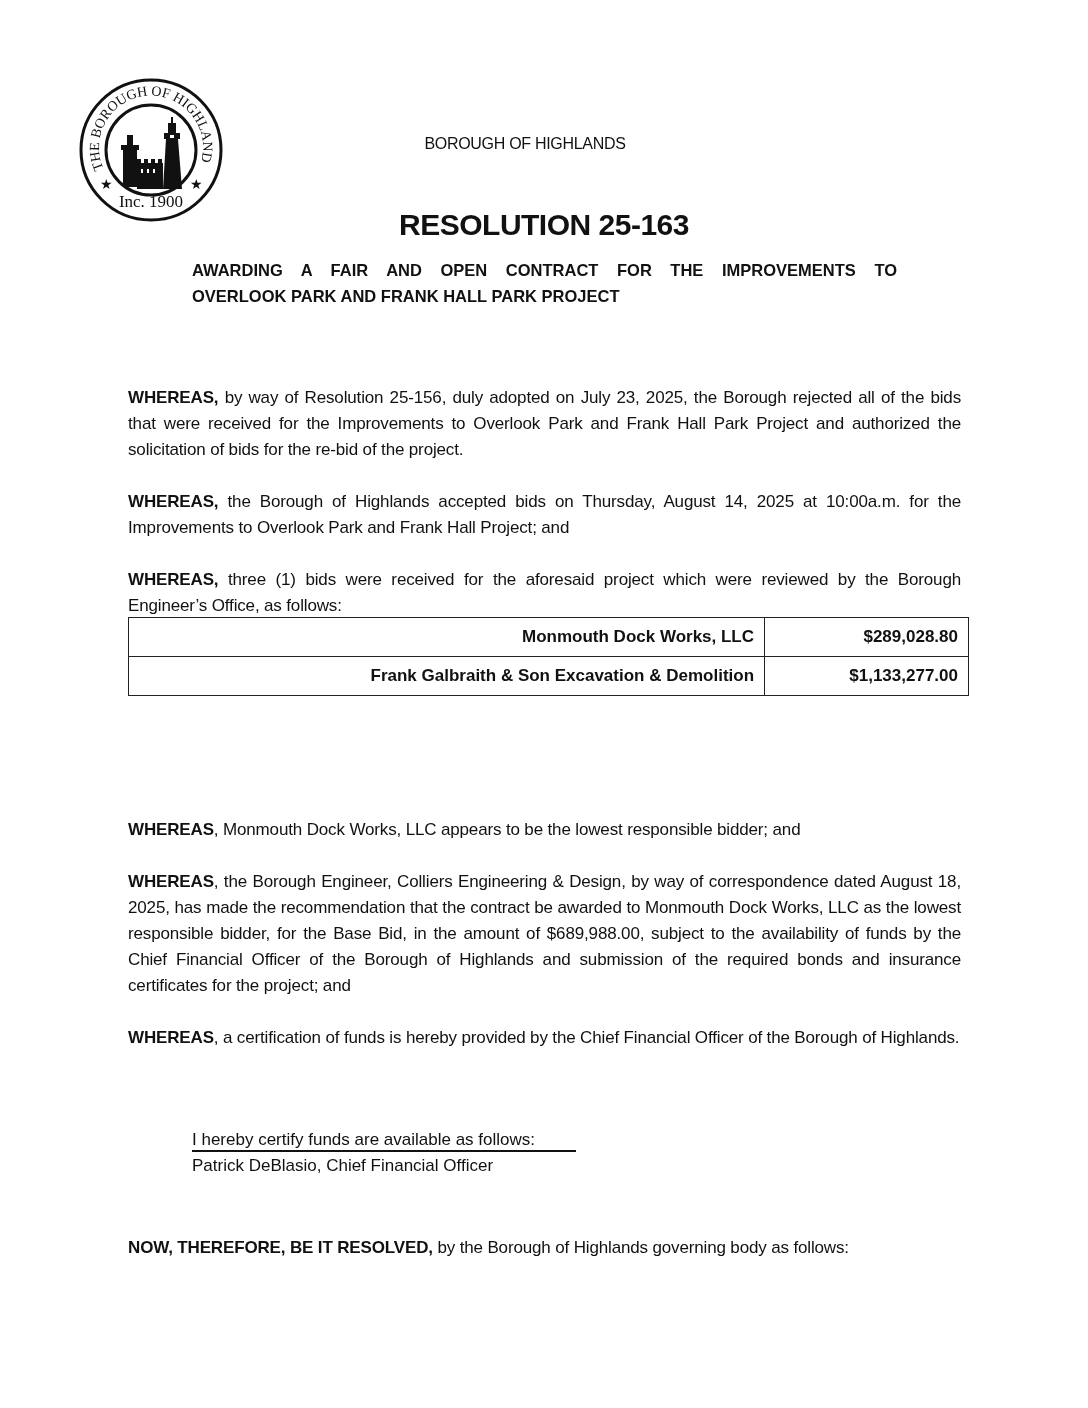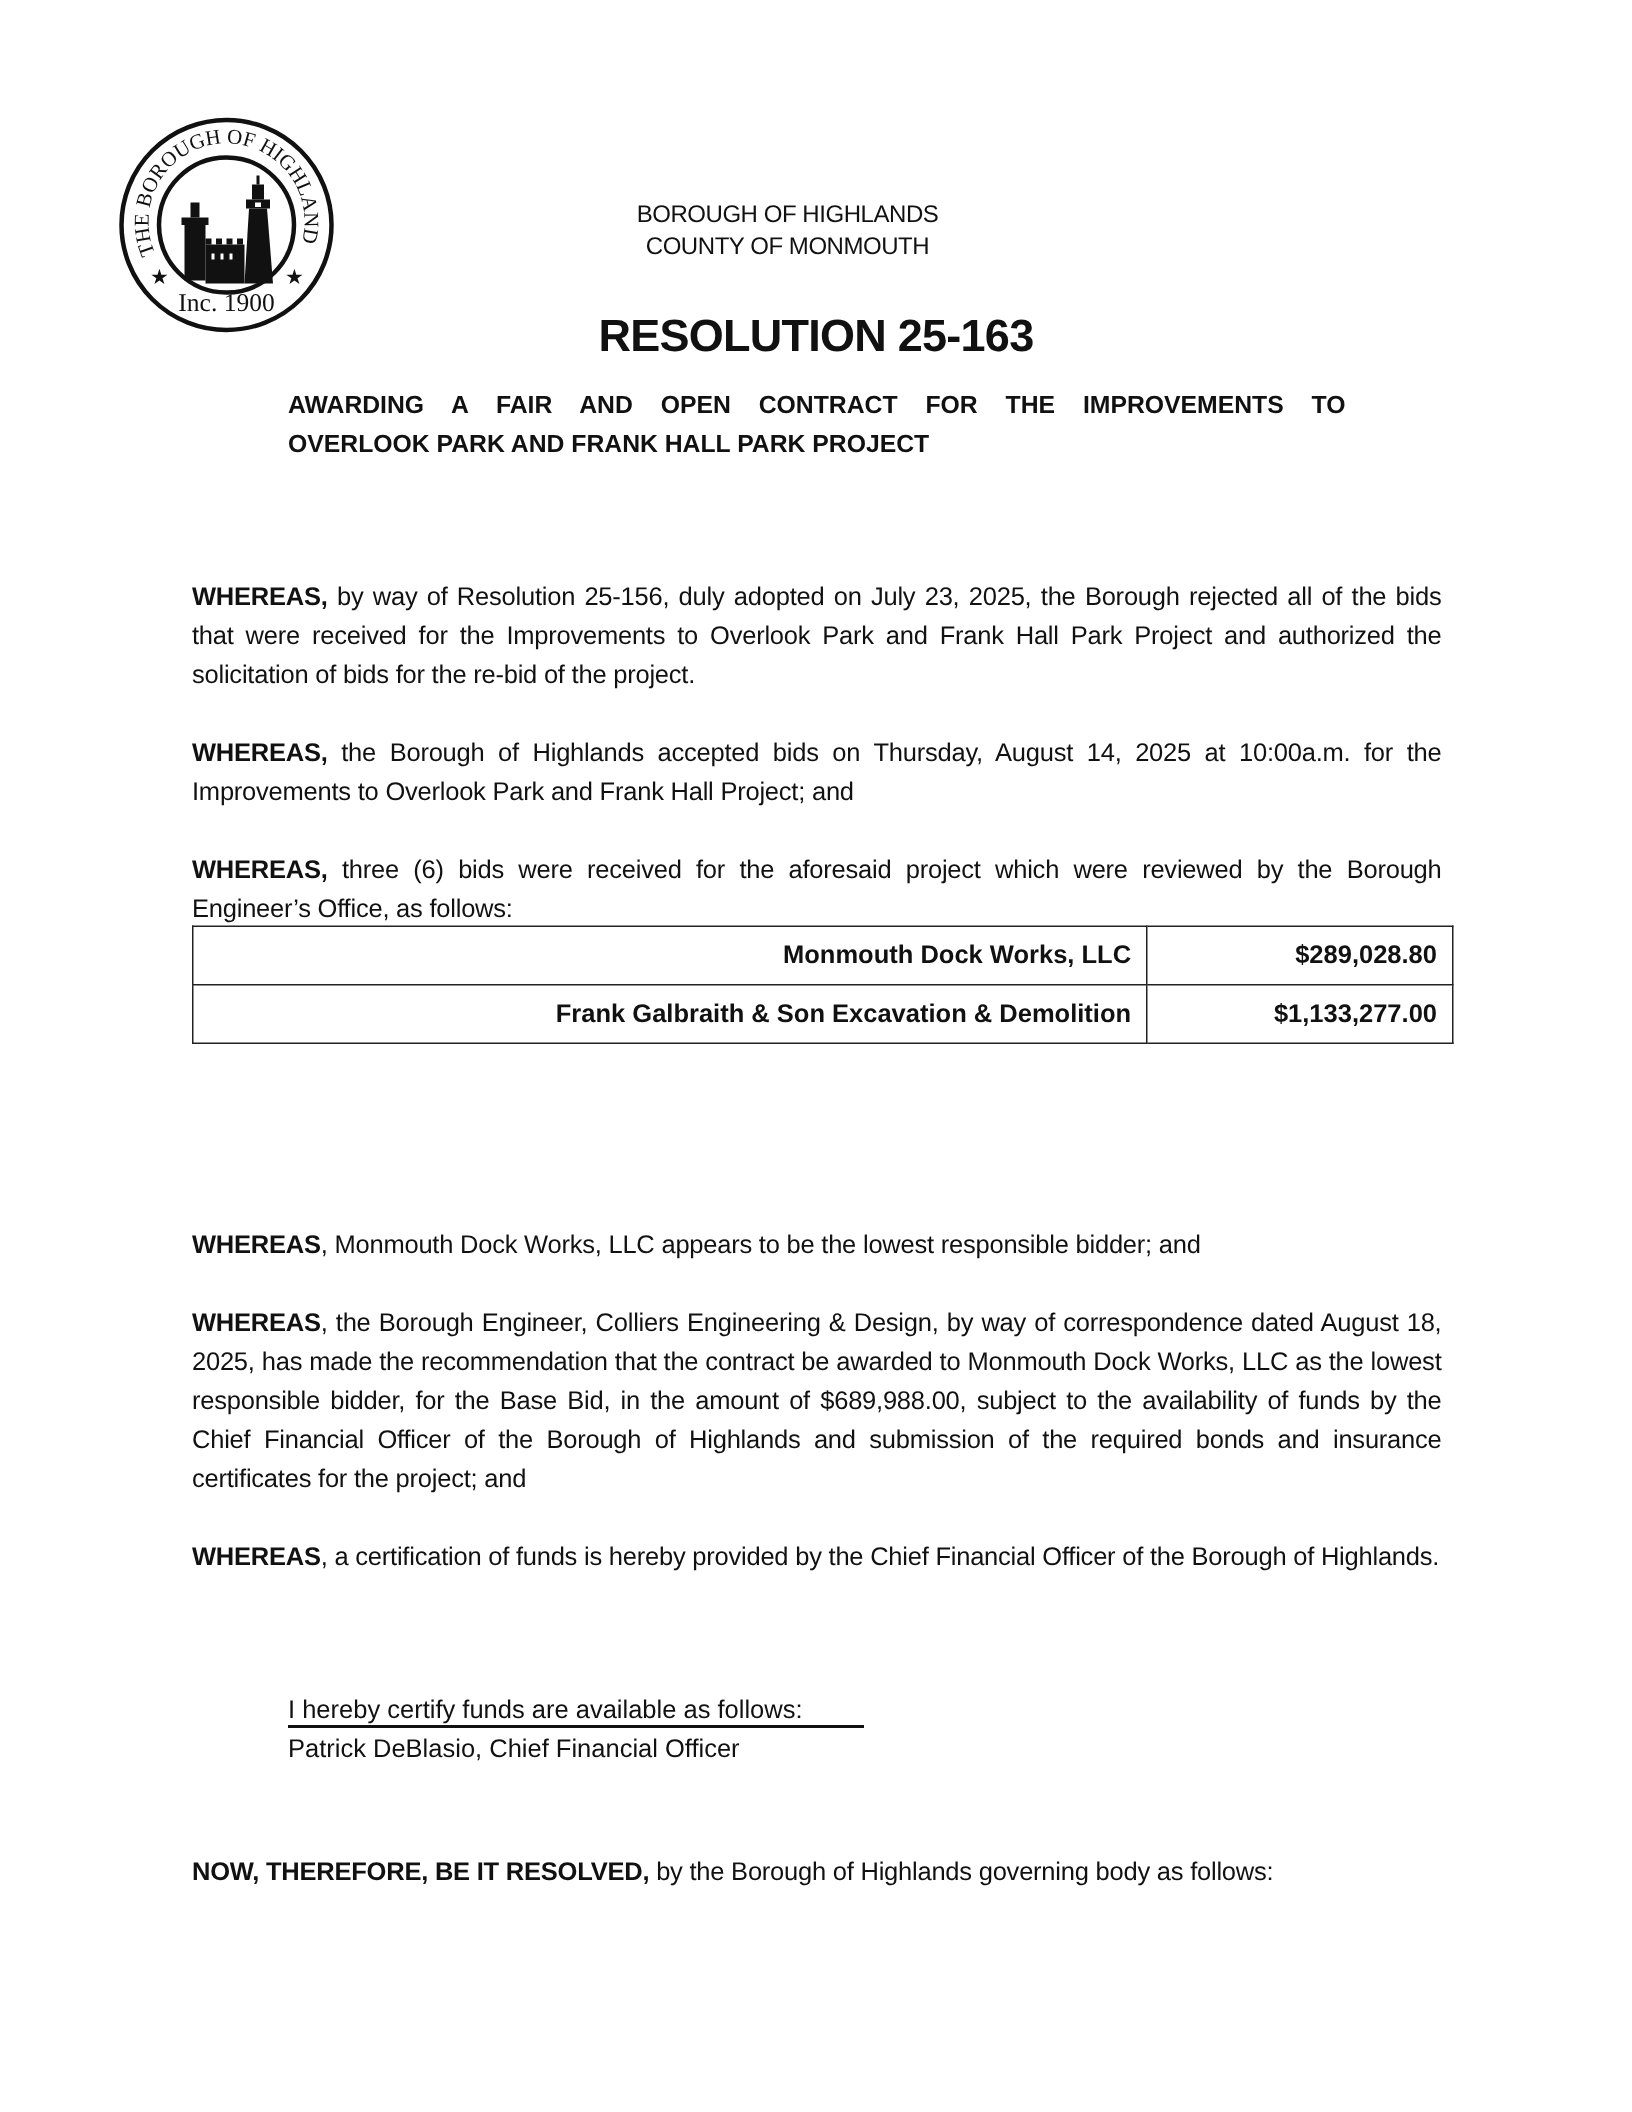--- a/index.html
+++ b/index.html
@@ -56,40 +56,39 @@
       <rect x="63" y="92" width="2" height="4"></rect>
         <rect x="69" y="92" width="2" height="4"></rect>
         <rect x="75" y="92" width="2" height="4"></rect>
       <rect x="92" y="58" width="4" height="3"></rect>
     </g>
   </svg>
 </div>
 
 <div class="header">
   <div>BOROUGH OF HIGHLANDS</div>
-  <div>COUNTY OF MONMOUTH</div>
 </div>
 
 <div class="title">RESOLUTION 25-163</div>
 
 <div class="subtitle">
   <span class="l1">AWARDING A FAIR AND OPEN CONTRACT FOR THE IMPROVEMENTS TO</span>
   <span>OVERLOOK PARK AND FRANK HALL PARK PROJECT</span>
 </div>
 
 <div class="para" style="top:357px;">
   <b>WHEREAS,</b><span> by way of Resolution 25-156, duly adopted on July 23, 2025, the Borough rejected all of the bids that were received for the Improvements to Overlook Park and Frank Hall Park Project and authorized the solicitation of bids for the re-bid of the project.</span>
 </div>
 
 <div class="para" style="top:461px;">
   <b>WHEREAS,</b><span> the Borough of Highlands accepted bids on Thursday, August 14, 2025 at 10:00a.m. for the Improvements to Overlook Park and Frank Hall Project; and</span>
 </div>
 
 <div class="para" style="top:539px;">
-  <b>WHEREAS,</b><span> three (6) bids were received for the aforesaid project which were reviewed by the Borough Engineer’s Office, as follows:</span>
+  <b>WHEREAS,</b><span> three (1) bids were received for the aforesaid project which were reviewed by the Borough Engineer’s Office, as follows:</span>
 </div>
 
 <table class="bids">
   <tbody>
   <tr>
     <td>Monmouth Dock Works, LLC</td>
     <td>$289,028.80</td>
   </tr>
   <tr>
     <td>Frank Galbraith &amp; Son Excavation &amp; Demolition</td>

